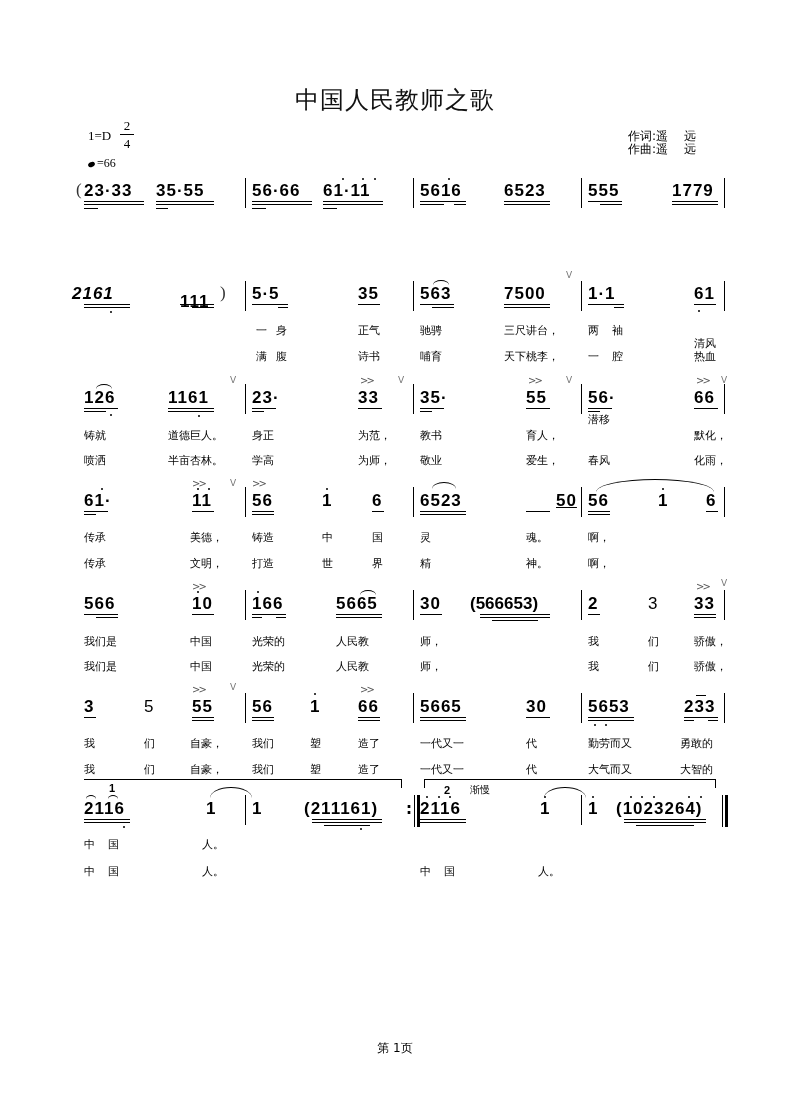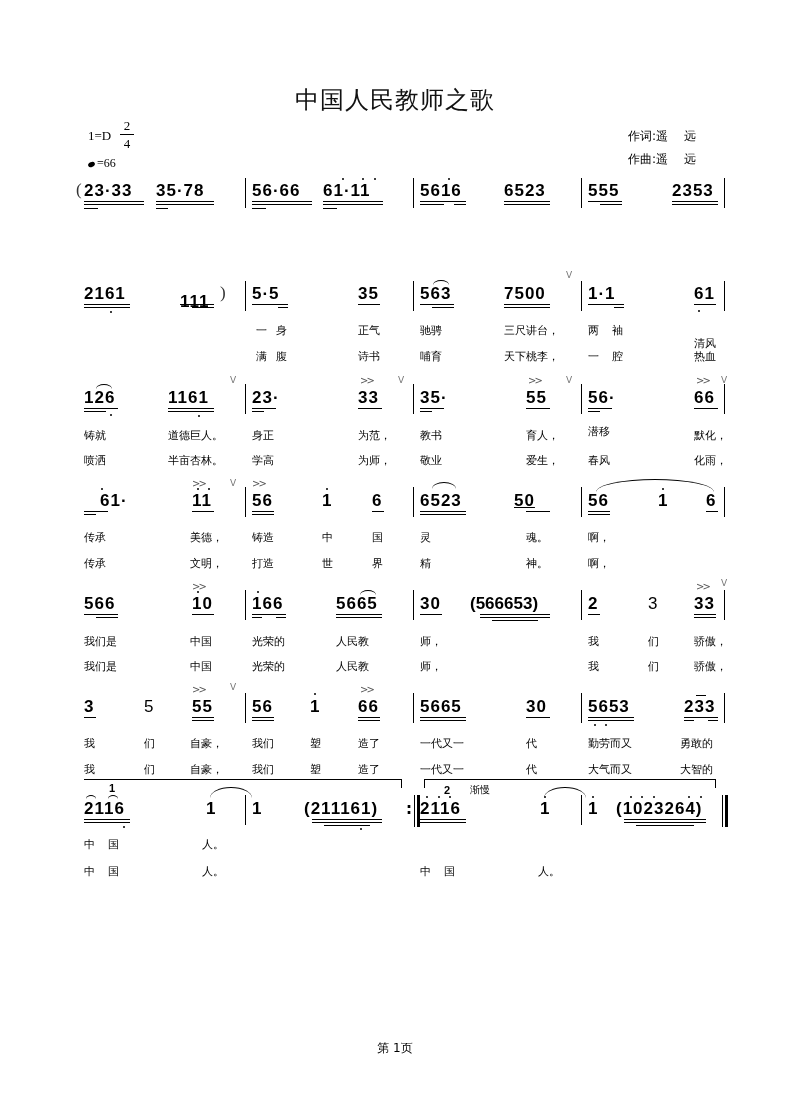--- a/index.html
+++ b/index.html
@@ -35,29 +35,29 @@
 
 <div class="abs key">1=D</div>
 <div class="abs frac">
   <div>2</div>
   <div class="line"></div>
   <div>4</div>
 </div>
 <div class="abs tempo"><span class="note"></span><span>=66</span></div>
 
 <div class="abs credit" style="top:128px;"><span>作词:遥</span><span class="n" style="position:static;font-weight:normal;font-size:12px;font-family:'DejaVu Sans',sans-serif;margin-left:16px;">远</span></div>
-<div class="abs credit" style="top:151px;"><span>作曲:遥</span><span class="n" style="position:static;font-weight:normal;font-size:12px;font-family:'DejaVu Sans',sans-serif;margin-left:16px;">远</span></div>
+<div class="abs credit" style="top:141px;"><span>作曲:遥</span><span class="n" style="position:static;font-weight:normal;font-size:12px;font-family:'DejaVu Sans',sans-serif;margin-left:16px;">远</span></div>
 
 <div>
   <span class="paren" style="left:76px;top:180px;">(</span>
   <span class="n" style="left:84px;top:181px;">23·33</span>
   <div class="ul" style="left:84px;top:201px;width:60px;"></div>
     <div class="ul" style="left:84px;top:204px;width:60px;"></div>
     <div class="ul" style="left:84px;top:208px;width:14px;"></div>
-  <span class="n" style="left:156px;top:181px;">35·78</span>
+  <span class="n" style="left:156px;top:181px;">35·55</span>
   <div class="ul" style="left:156px;top:201px;width:58px;"></div>
     <div class="ul" style="left:156px;top:204px;width:58px;"></div>
     <div class="ul" style="left:156px;top:208px;width:12px;"></div>
   <div class="bar" style="left:245px;top:178px;"></div>
   <span class="n" style="left:252px;top:181px;">56·66</span>
   <div class="ul" style="left:252px;top:201px;width:60px;"></div>
     <div class="ul" style="left:252px;top:204px;width:60px;"></div>
     <div class="ul" style="left:252px;top:208px;width:14px;"></div>
   <span class="n" style="left:323px;top:181px;">61·11</span>
   <div class="ul" style="left:323px;top:201px;width:60px;"></div>
@@ -72,28 +72,28 @@
     <div class="ul" style="left:420px;top:204px;width:24px;"></div>
     <div class="ul" style="left:454px;top:204px;width:12px;"></div>
   <div class="dot" style="left:448px;top:178px;"></div>
   <span class="n" style="left:504px;top:181px;">6523</span>
   <div class="ul" style="left:504px;top:201px;width:46px;"></div>
     <div class="ul" style="left:504px;top:204px;width:46px;"></div>
   <div class="bar" style="left:581px;top:178px;"></div>
   <span class="n" style="left:588px;top:181px;">555</span>
   <div class="ul" style="left:588px;top:201px;width:34px;"></div>
     <div class="ul" style="left:600px;top:204px;width:22px;"></div>
-  <span class="n" style="left:672px;top:181px;">2353</span>
+  <span class="n" style="left:672px;top:181px;">1779</span>
   <div class="ul" style="left:672px;top:201px;width:46px;"></div>
     <div class="ul" style="left:672px;top:204px;width:46px;"></div>
   <div class="bar" style="left:724px;top:178px;"></div>
 </div>
 
 <div>
-  <span class="n" style="left:84px;top:284px;">2161</span>
+  <span class="n" style="left:72px;top:284px;font-style:italic;">2161</span>
   <div class="ul" style="left:84px;top:304px;width:46px;"></div>
     <div class="ul" style="left:84px;top:307px;width:46px;"></div>
   <div class="dot" style="left:110px;top:311px;"></div>
   <span class="n" style="left:180px;top:292px;">111</span>
   <div class="ul" style="left:180px;top:304px;width:34px;"></div>
     <div class="ul" style="left:192px;top:307px;width:22px;"></div>
   <span class="paren" style="left:220px;top:283px;">)</span>
   <div class="bar" style="left:245px;top:281px;"></div>
   <span class="n" style="left:252px;top:284px;">5·5</span>
   <div class="ul" style="left:252px;top:304px;width:36px;"></div>
@@ -173,35 +173,35 @@
   <span class="n" style="left:694px;top:388px;">66</span>
   <div class="ul" style="left:694px;top:408px;width:24px;"></div>
   <div class="bar" style="left:724px;top:384px;"></div>
 
   <span class="ly" style="left:84px;top:428px;">铸就</span>
   <span class="ly" style="left:168px;top:428px;">道德巨人。</span>
   <span class="ly" style="left:252px;top:428px;">身正</span>
   <span class="ly" style="left:358px;top:428px;font-family:Liberation Serif, serif;">为范，</span>
   <span class="ly" style="left:420px;top:428px;">教书</span>
   <span class="ly" style="left:526px;top:428px;">育人，</span>
-  <span class="ly" style="left:588px;top:424px;">潜移</span>
+  <span class="ly" style="left:588px;top:412px;">潜移</span>
   <span class="ly" style="left:694px;top:428px;">默化，</span>
 
   <span class="ly" style="left:84px;top:453px;">喷洒</span>
   <span class="ly" style="left:168px;top:453px;">半亩杏林。</span>
   <span class="ly" style="left:252px;top:453px;">学高</span>
   <span class="ly" style="left:358px;top:453px;">为师，</span>
   <span class="ly" style="left:420px;top:453px;">敬业</span>
   <span class="ly" style="left:526px;top:453px;">爱生，</span>
   <span class="ly" style="left:588px;top:453px;">春风</span>
   <span class="ly" style="left:694px;top:453px;">化雨，</span>
 </div>
 
 <div>
-  <span class="n" style="left:84px;top:491px;margin-left:16px;">61·</span>
+  <span class="n" style="left:84px;top:491px;">61·</span>
   <div class="ul" style="left:84px;top:511px;width:24px;"></div>
     <div class="ul" style="left:84px;top:514px;width:12px;"></div>
   <div class="dot" style="left:101px;top:488px;"></div>
   <span class="acc" style="left:192px;top:478px;">&gt;&gt;</span>
   <span class="br" style="left:230px;top:478px;">V</span>
   <span class="n" style="left:192px;top:491px;">11</span>
   <div class="ul" style="left:192px;top:511px;width:22px;"></div>
   <div class="dot" style="left:197px;top:488px;"></div>
     <div class="dot" style="left:208px;top:488px;"></div>
   <div class="bar" style="left:245px;top:487px;"></div>
@@ -211,21 +211,21 @@
     <div class="ul" style="left:252px;top:514px;width:22px;"></div>
   <span class="n" style="left:322px;top:491px;">1</span>
   <div class="dot" style="left:326px;top:488px;"></div>
   <span class="n" style="left:372px;top:491px;">6</span>
   <div class="ul" style="left:372px;top:511px;width:12px;"></div>
   <div class="bar" style="left:413px;top:487px;"></div>
   <span class="n" style="left:420px;top:491px;">6523</span>
   <div class="ul" style="left:420px;top:511px;width:46px;"></div>
     <div class="ul" style="left:420px;top:514px;width:46px;"></div>
   <div class="arc" style="left:432px;top:482px;width:24px;height:6px;"></div>
-  <span class="n" style="left:514px;top:491px;text-decoration:underline;">50</span>
+  <span class="n" style="left:556px;top:491px;text-decoration:underline;">50</span>
   <div class="ul" style="left:526px;top:511px;width:24px;"></div>
   <div class="bar" style="left:581px;top:487px;"></div>
   <span class="n" style="left:588px;top:491px;">56</span>
   <div class="ul" style="left:588px;top:511px;width:22px;"></div>
     <div class="ul" style="left:588px;top:514px;width:22px;"></div>
   <div class="arc" style="left:596px;top:479px;width:118px;height:12px;"></div>
   <span class="n" style="left:658px;top:491px;">1</span>
   <div class="dot" style="left:662px;top:488px;"></div>
   <span class="n" style="left:706px;top:491px;">6</span>
   <div class="ul" style="left:706px;top:511px;width:12px;"></div>

